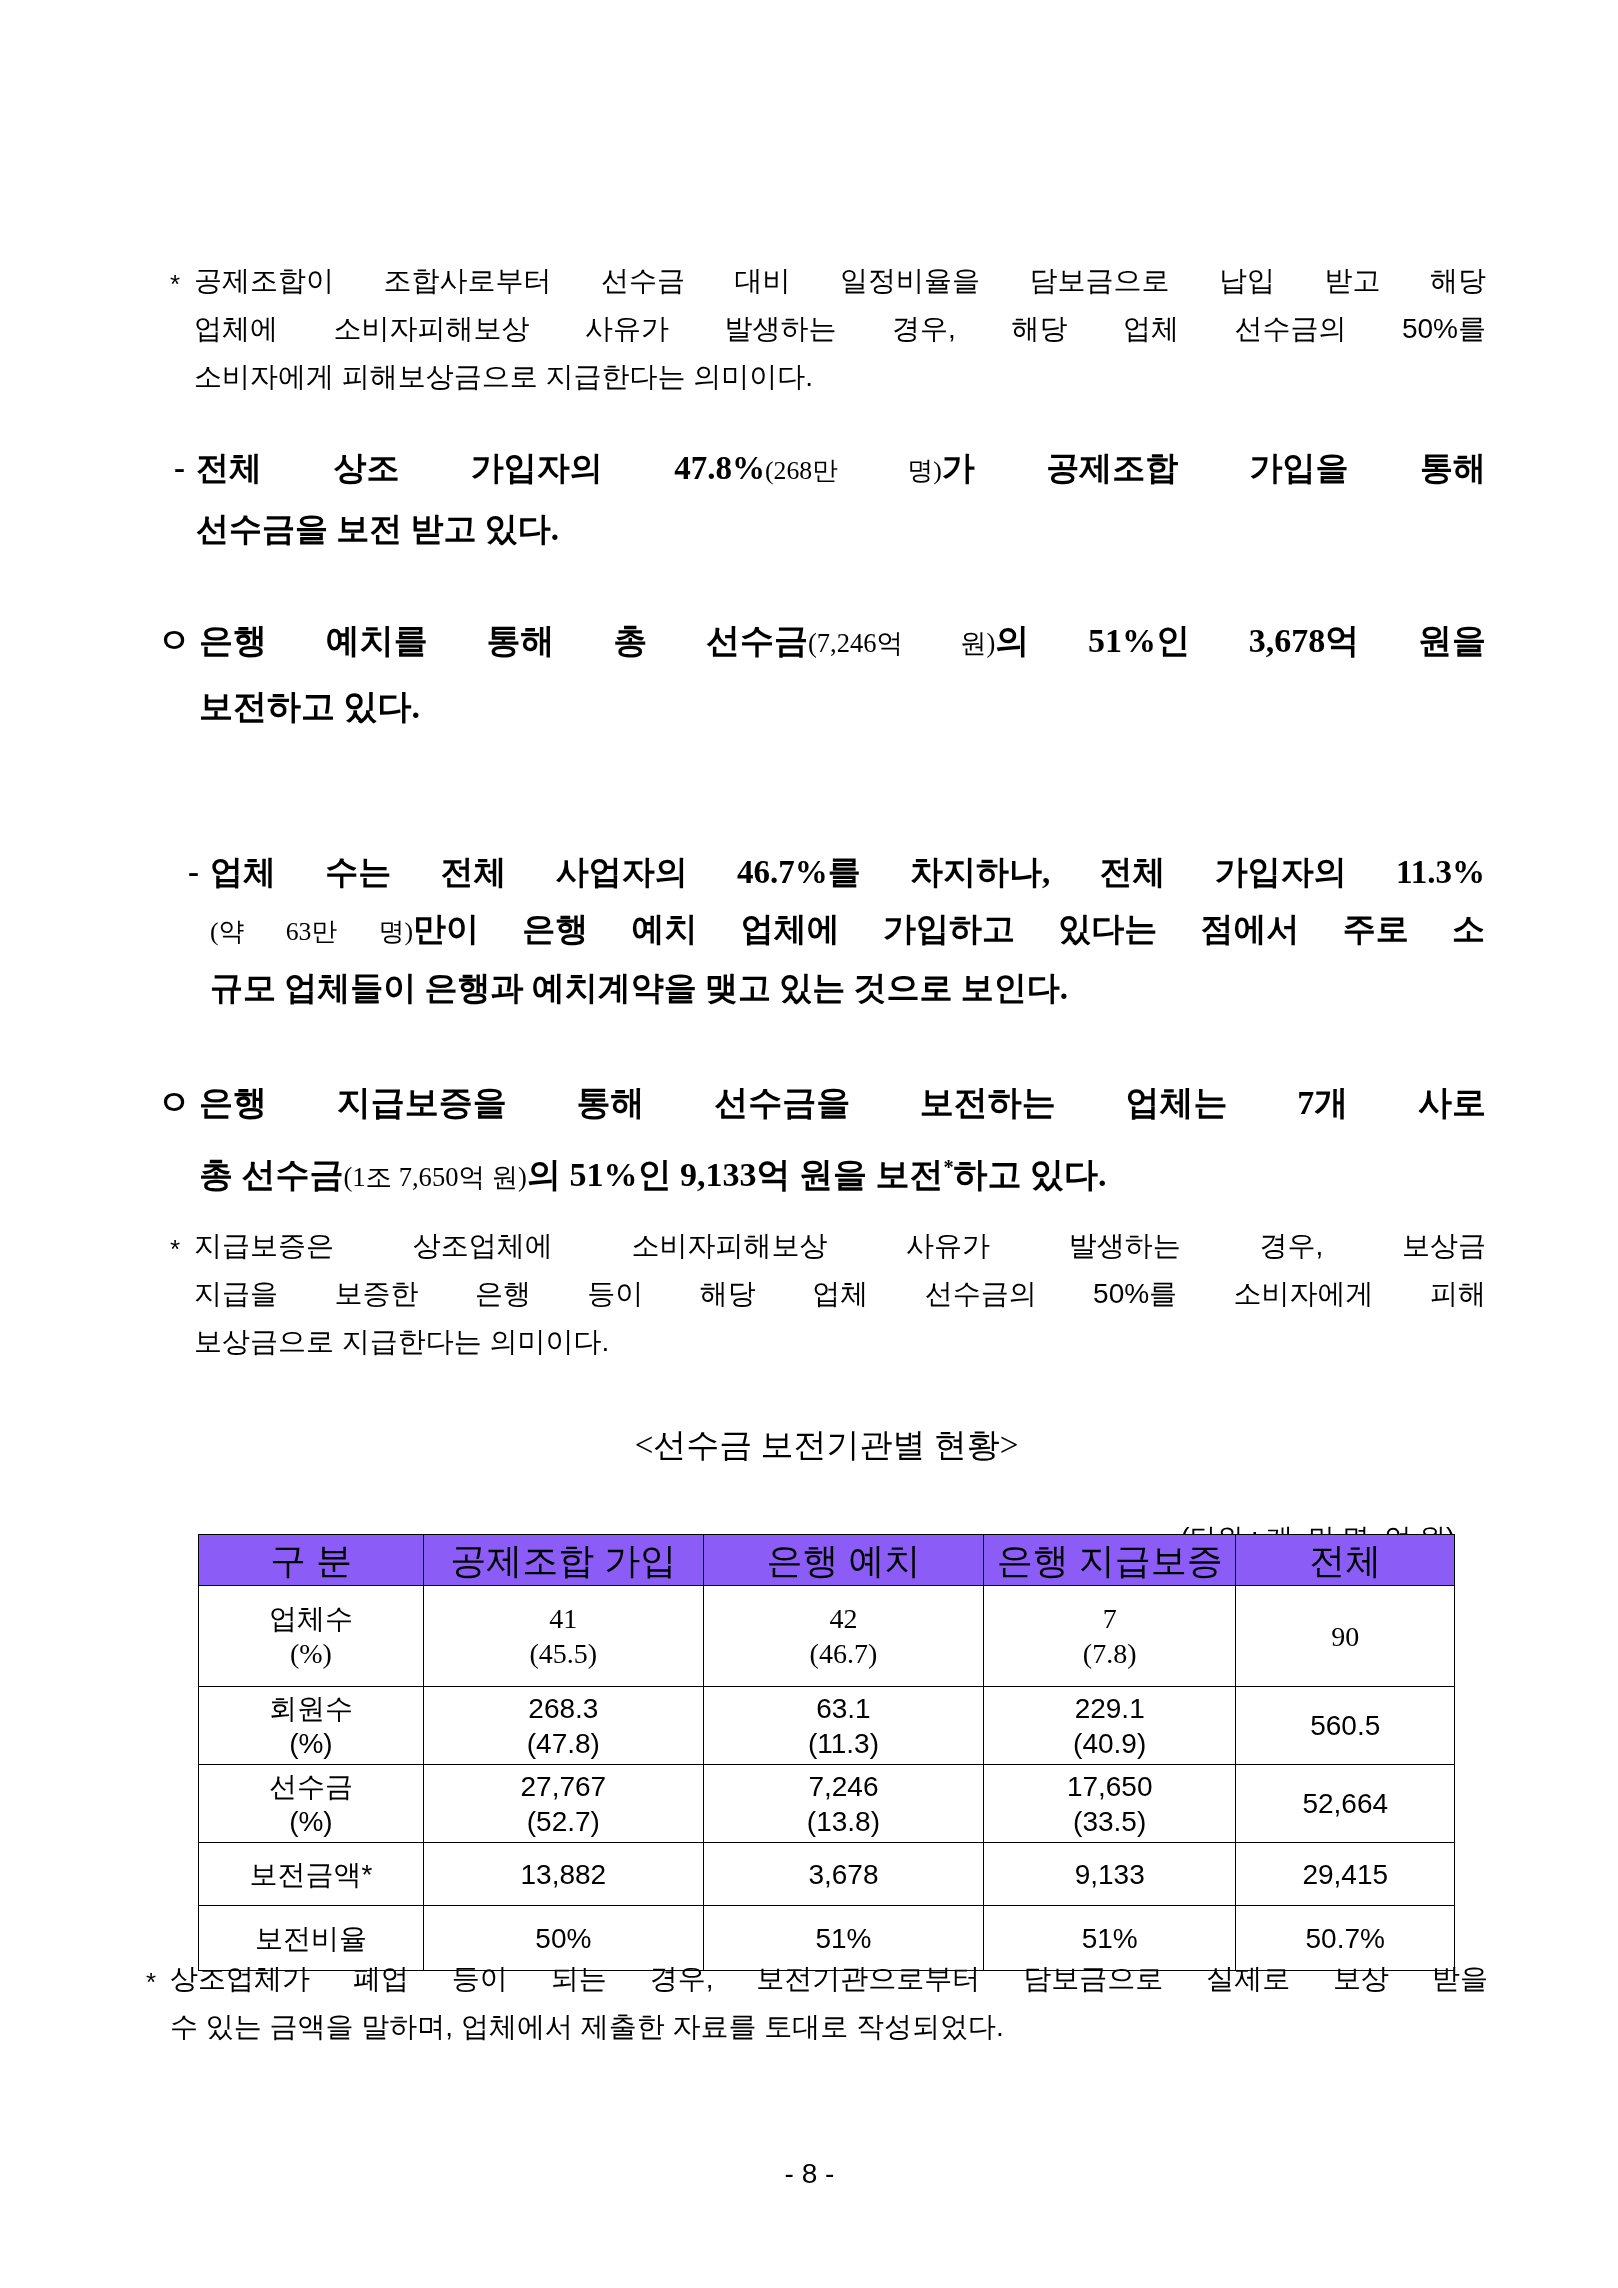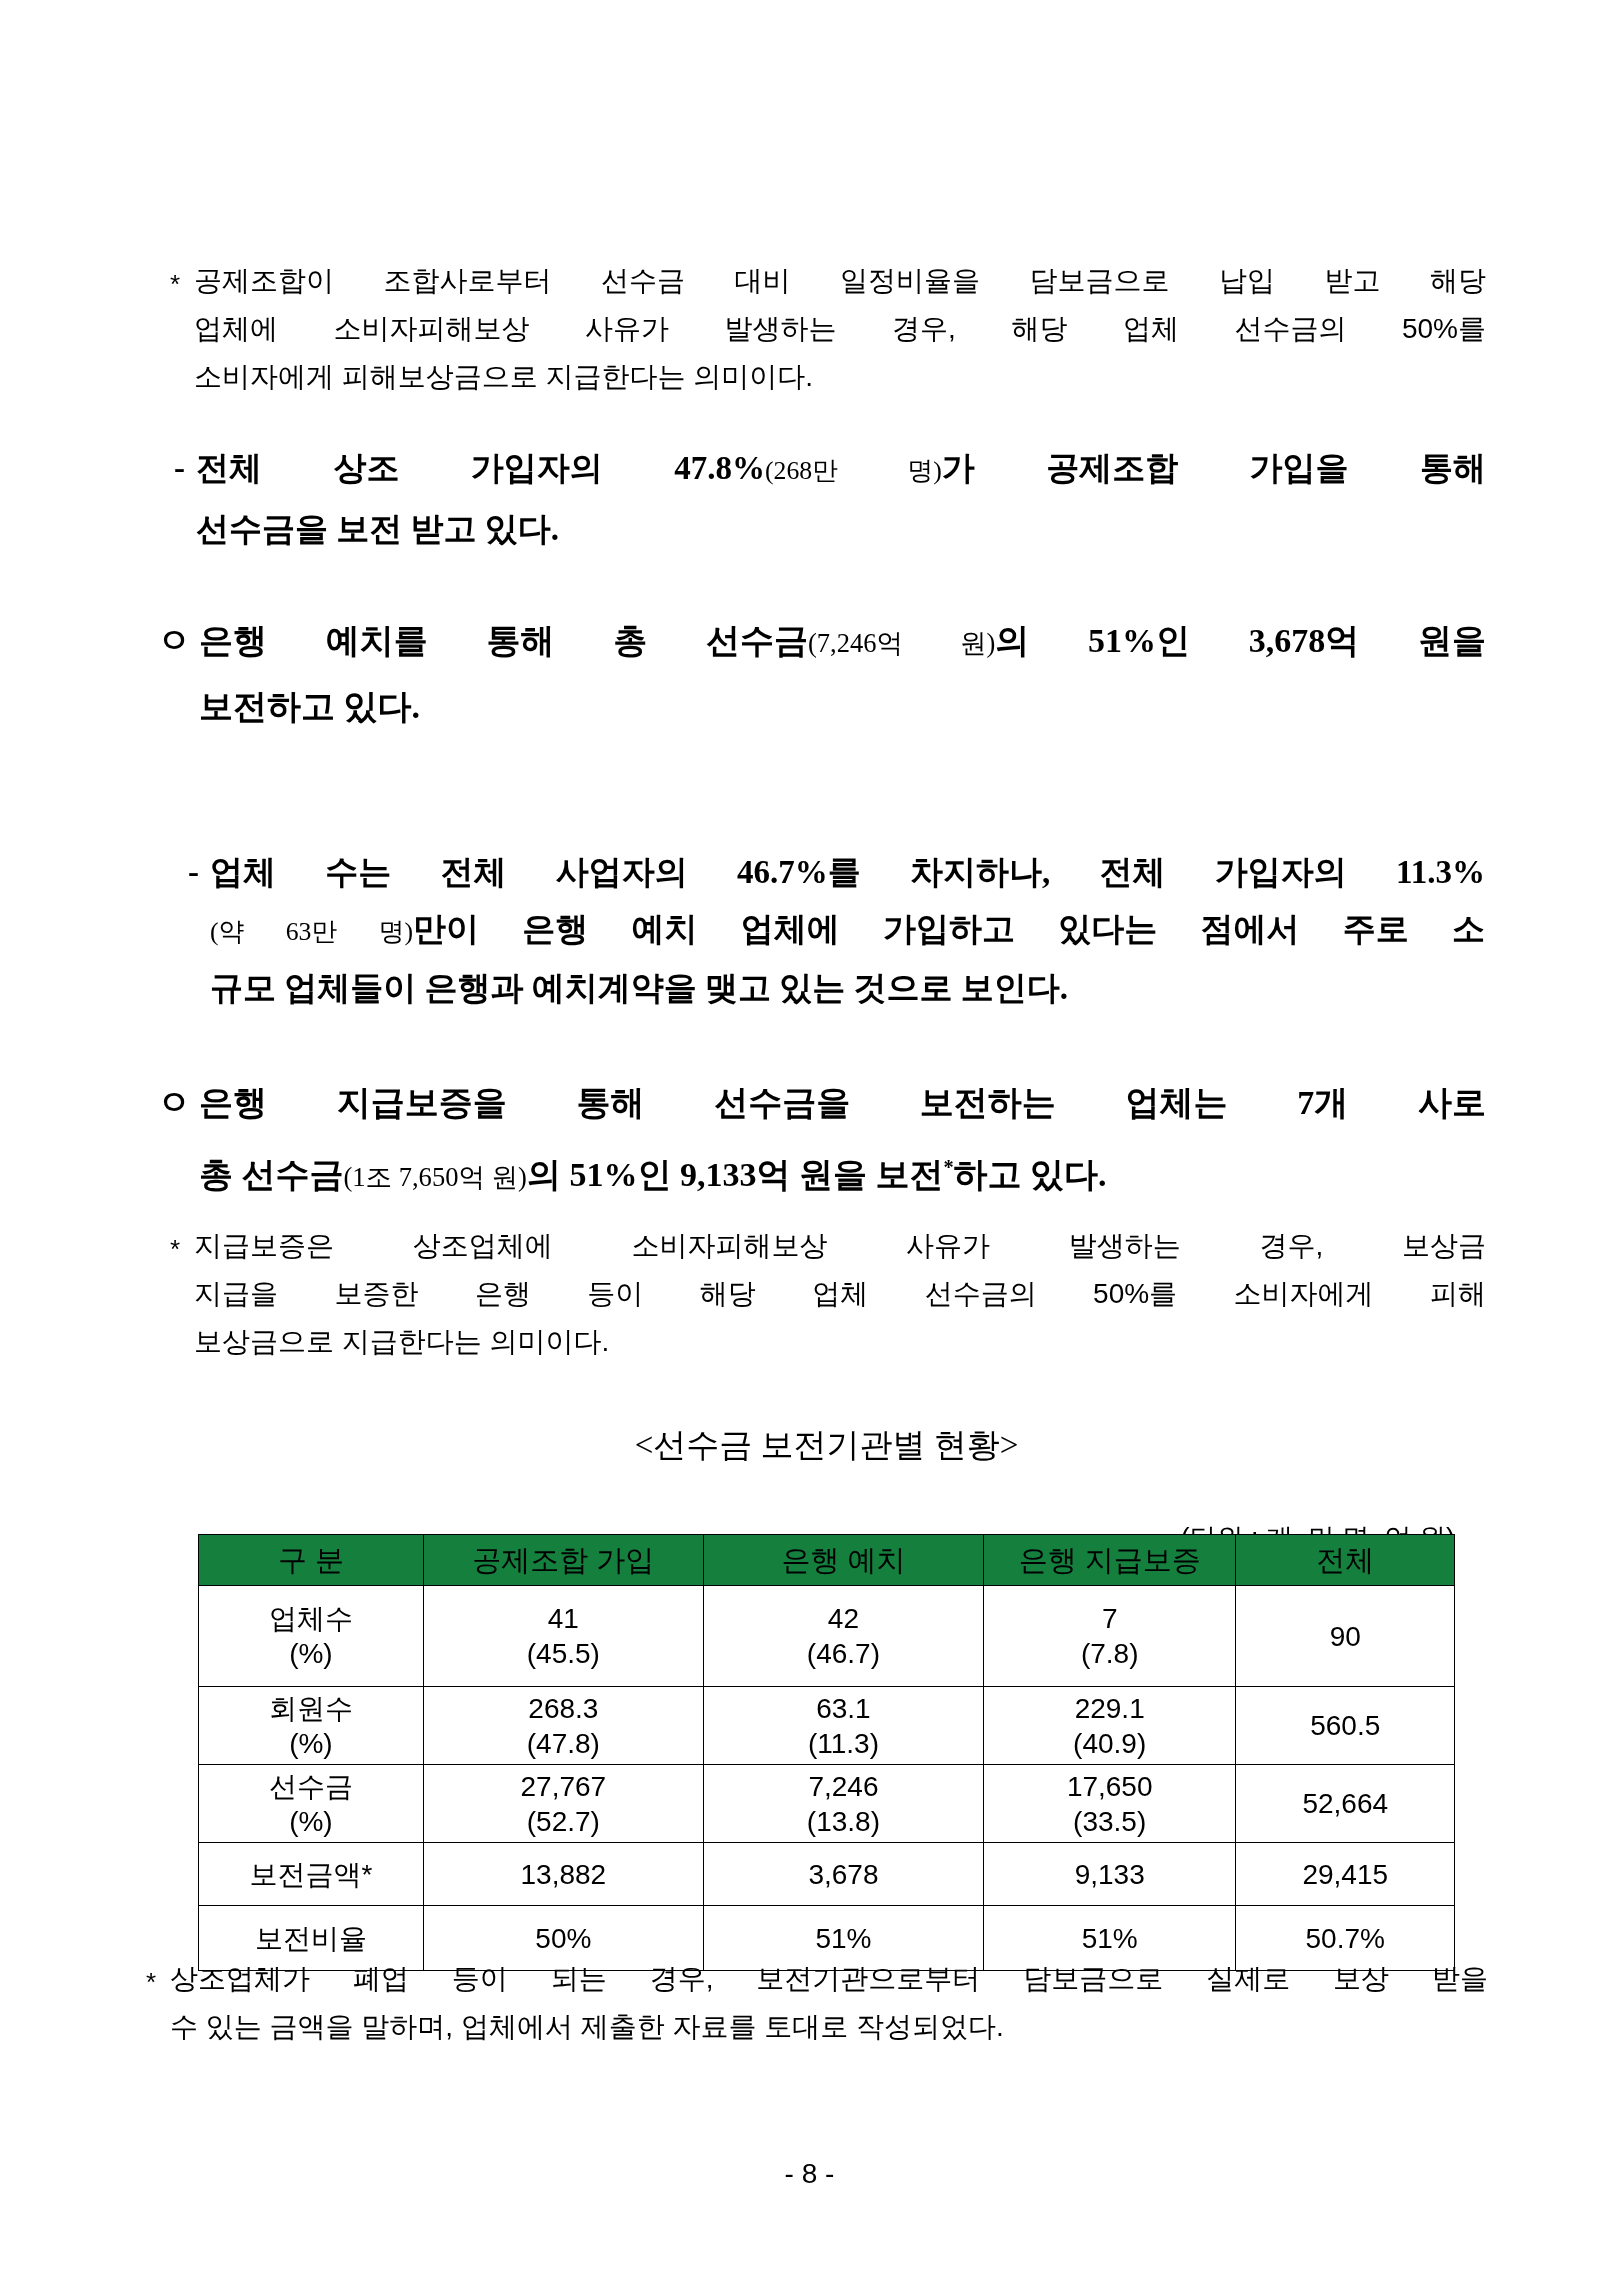--- a/index.html
+++ b/index.html
@@ -34,21 +34,21 @@
     position:absolute;left:198px;top:1534px;width:1257px;
     border-collapse:collapse;table-layout:fixed;
     font-size:28px;
   }
   table.main th,table.main td{
     border:1.4px solid #000;
     text-align:center;vertical-align:middle;
     font-weight:400;padding:0;line-height:35px;
   }
   table.main{border:1.8px solid #000;}
-  table.main thead th{background:#15803d;height:50px;border-bottom:1.8px solid #000;font-size:29px;}
+  table.main thead th{background:#8b5cf6;height:50px;border-bottom:1.8px solid #000;font-size:36px;}
   table.main tr{border-top:1.8px solid #000;}
   .pageno{position:absolute;left:0;width:1619px;text-align:center;font-size:28px;}
 </style>
 </head>
 <body>
 
 <div id="page">
 
   <div class="para fnote" style="top:257px;left:194px;width:1292px;">
     <span class="marker" style="left:-24px;">*</span>
@@ -116,21 +116,21 @@
     <thead>
       <tr id="hdr-row">
           <th>구 분</th>
           <th>공제조합 가입</th>
           <th>은행 예치</th>
           <th>은행 지급보증</th>
           <th>전체</th>
         </tr>
     </thead>
     <tbody id="tbl-body">
-        <tr style="height: 101px;">
+        <tr style="height: 101px; font-family: Liberation Serif, serif;">
           <th>업체수<br>(%)</th>
           <td>41<br>(45.5)</td>
           <td>42<br>(46.7)</td>
           <td>7<br>(7.8)</td>
           <td>90</td>
         </tr>
         <tr style="height: 78px; padding-left: 32px;">
           <th>회원수<br>(%)</th>
           <td>268.3<br>(47.8)</td>
           <td>63.1<br>(11.3)</td>

